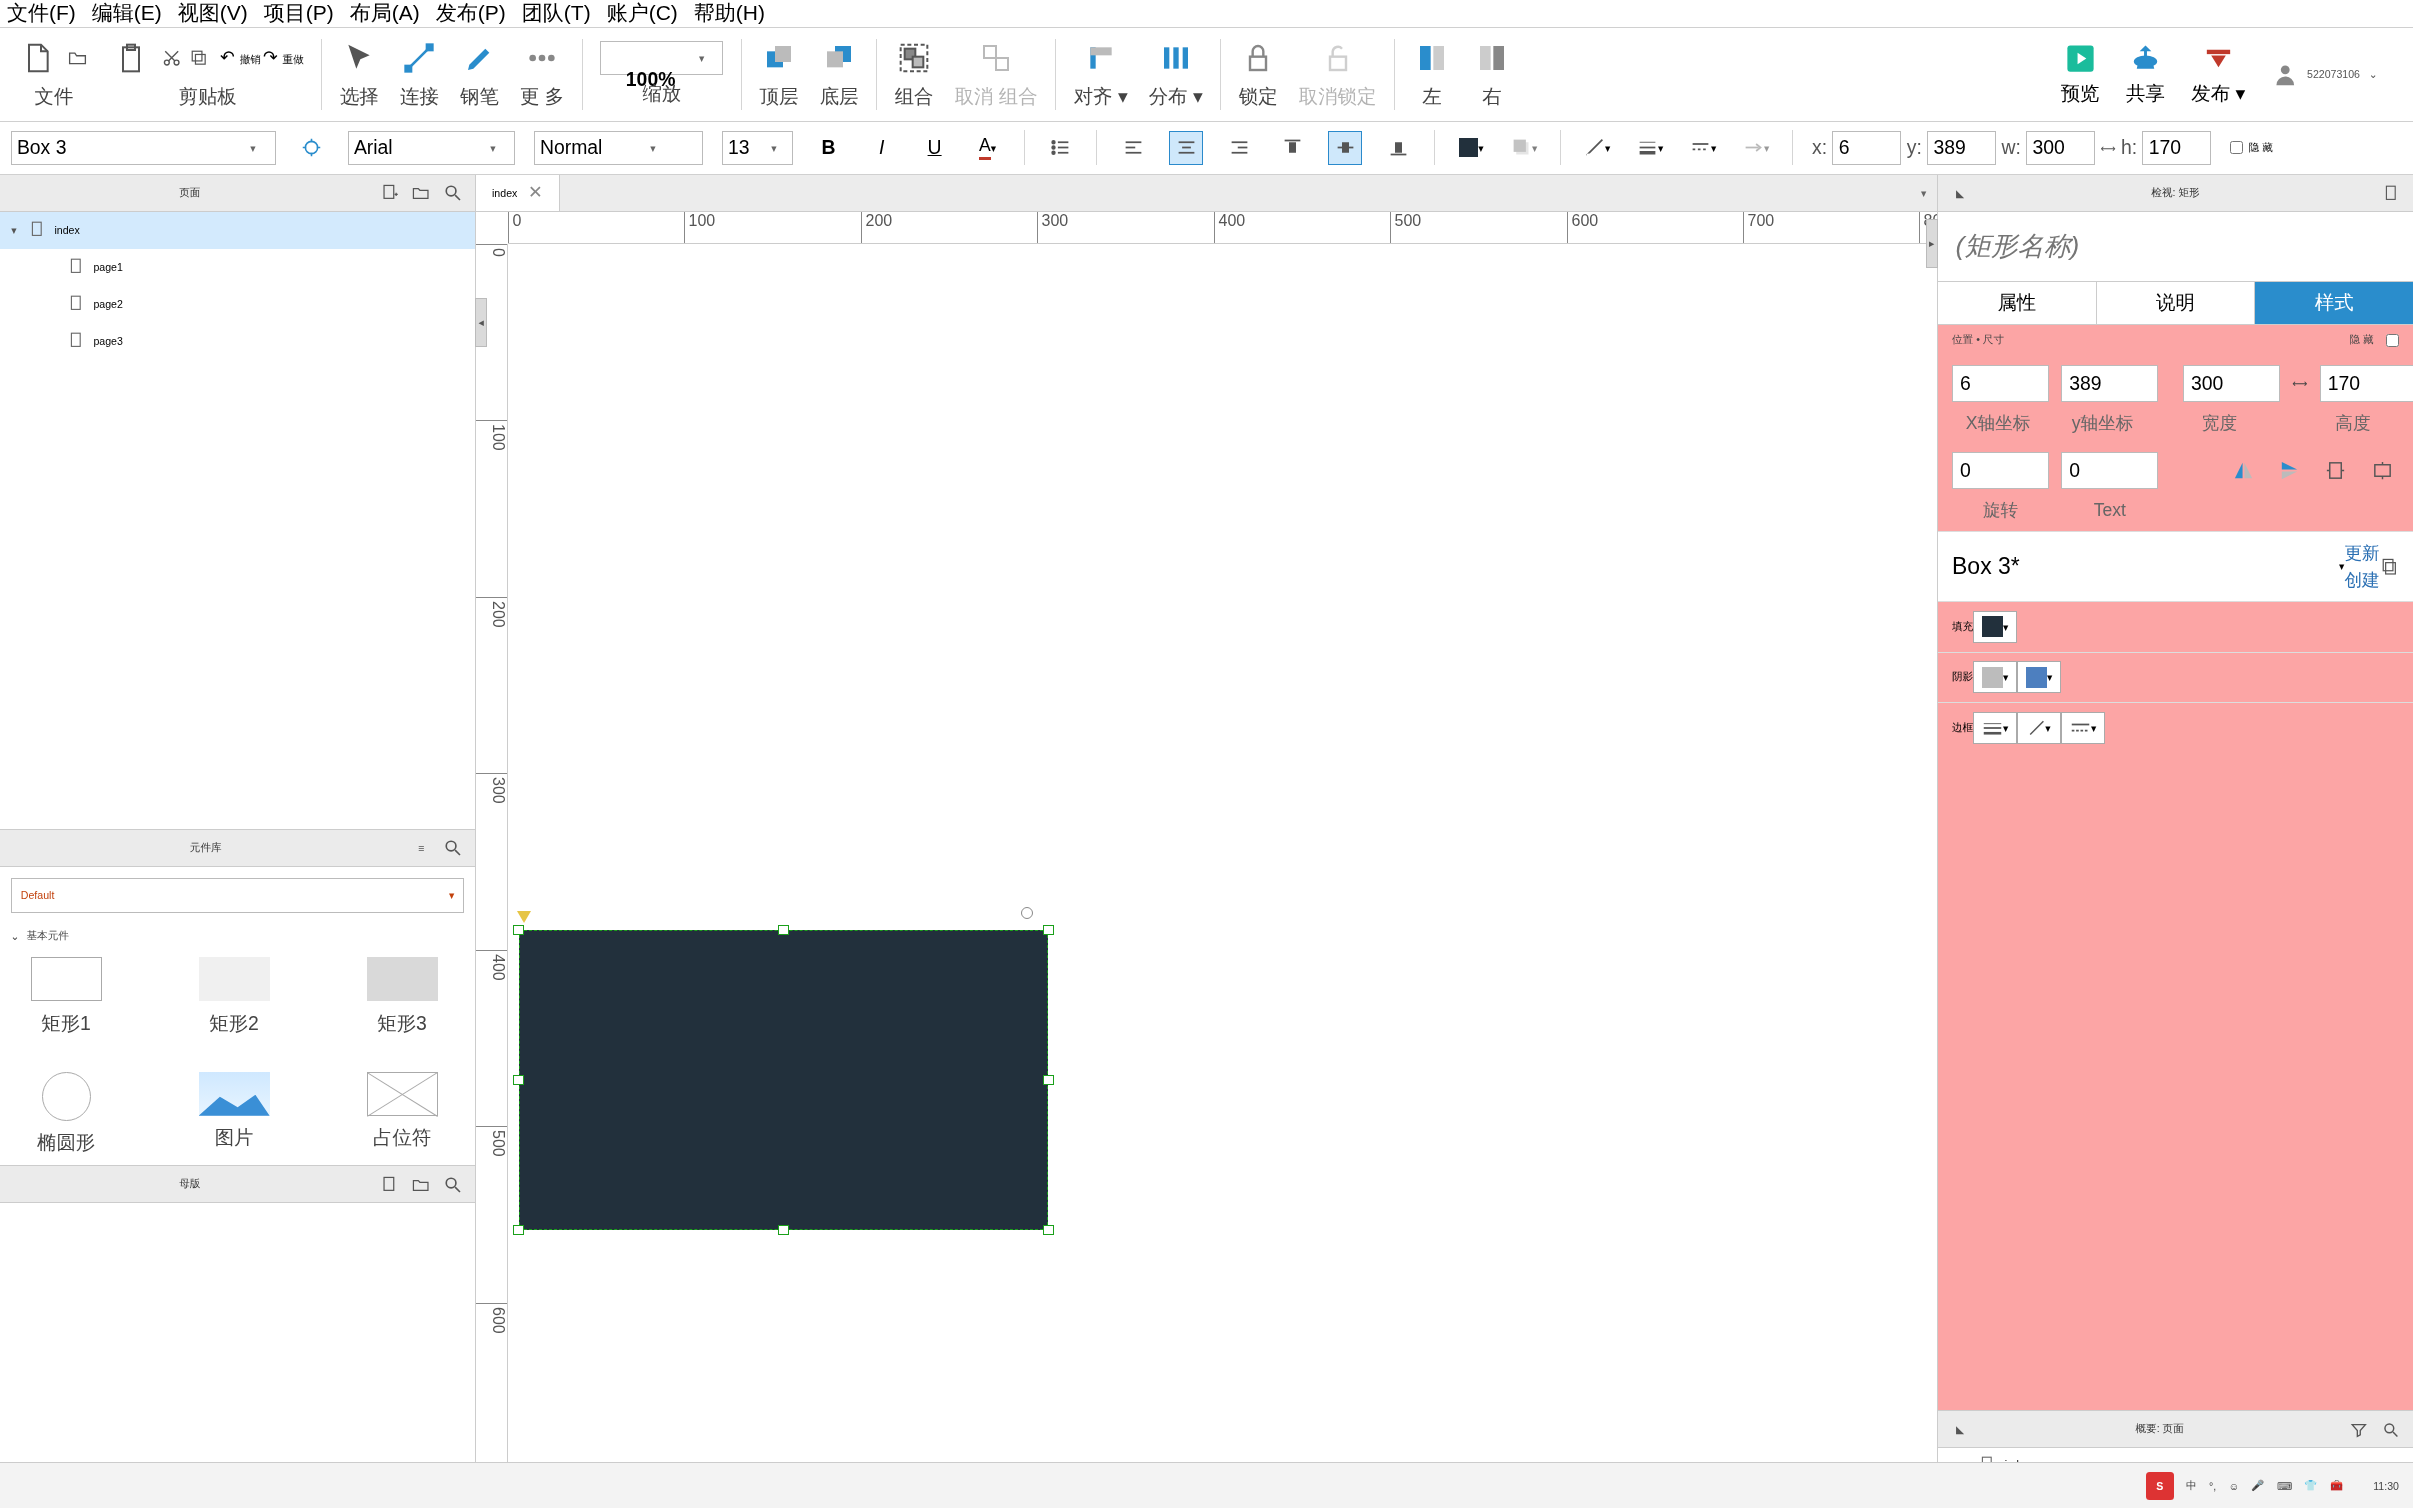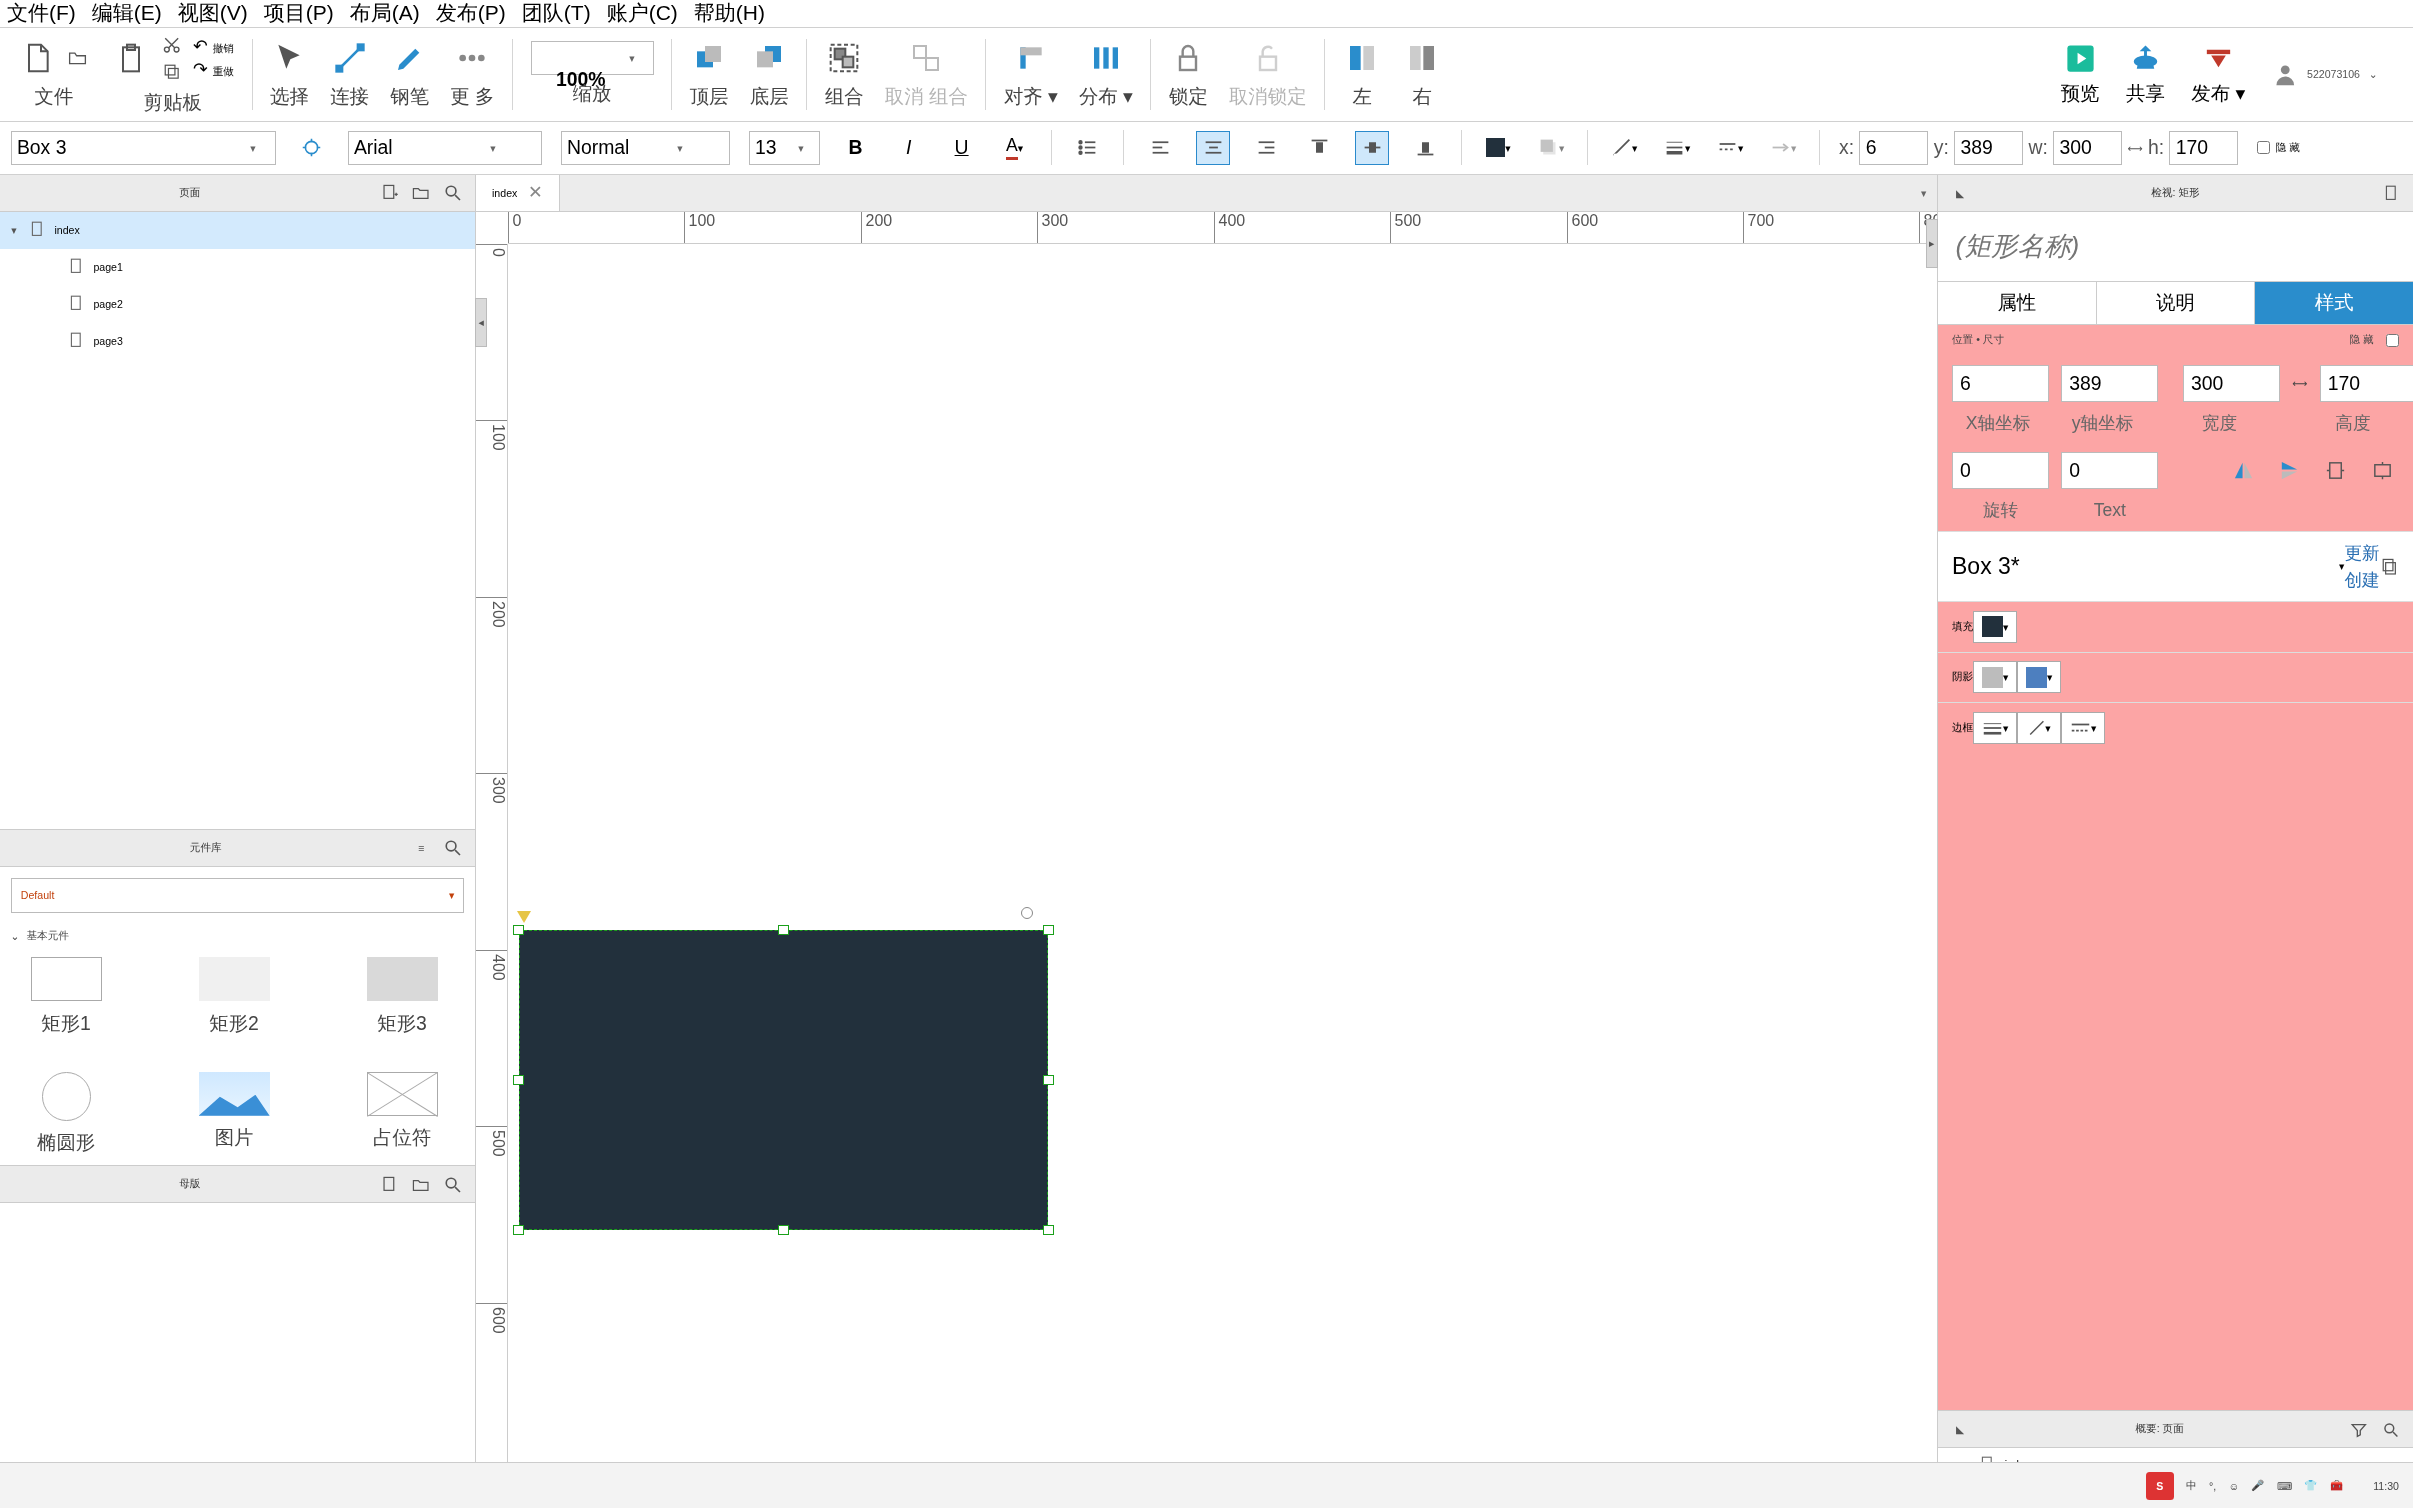--- a/index.html
+++ b/index.html
@@ -11,21 +11,21 @@
 .menubar span{cursor:default;font-size:21px}
 
 
 .maintb{height:95px;border-top:0.9px solid #d0d0d0;border-bottom:0.9px solid #d0d0d0;display:flex;align-items:center;padding:0 8.8px;gap:3.5px}
 .tb-group{display:flex;flex-direction:column;align-items:center;padding:0 8.8px;gap:1.8px;height:79px;justify-content:center}
 .tb-group .icon-row{display:flex;gap:8.8px;align-items:center}
 .tb-group .label{font-size:19.4px;color:#444;margin-top:3.5px}
 .tb-sep{width:0.9px;height:71px;background:#d5d5d5;margin:0 5.3px}
 .tb-icon{width:39px;height:39px;display:flex;align-items:center;justify-content:center;color:#555}
 .tb-small{width:25px;height:25px;display:flex;align-items:center;justify-content:center}
-.tb-vstack{display:flex;flex-direction:column;gap:2px}
+.tb-vstack{display:flex;flex-direction:row;gap:2px}
 .tb-right{margin-left:auto;display:flex;gap:26.5px;align-items:center;padding-right:26.5px}
 .tb-right-item{display:flex;flex-direction:column;align-items:center;gap:3.5px}
 .tb-right-item .lbl{font-size:19.4px}
 .user-area{display:flex;align-items:center;gap:8.8px;font-size:21px;color:#555}
 
 
 .fmtbar{height:53px;border-bottom:0.9px solid #d0d0d0;display:flex;align-items:center;padding:0 10.6px;gap:19px;background:#fff}
 .combo{display:flex;align-items:center;border:0.9px solid #bbb;background:#fff;height:34px;padding:0 5.3px}
 .combo input{border:none;outline:none;font-size:19.4px;height:100%;background:transparent}
 .combo .caret{width:14px;height:100%;display:flex;align-items:center;justify-content:center;color:#666}
@@ -374,21 +374,21 @@
   <div class="combo" style="width:265px">
         <input style="width: 229px;" value="Box 3">
         <span class="caret">▾</span>
       </div>
   <span class="fmt-btn">
         <svg width="21" height="21" viewBox="0 0 24 24" fill="none" stroke="#2a8dcc" stroke-width="1.8">
           <circle cx="12" cy="12" r="7"></circle>
           <path d="M12 2v4M12 18v4M2 12h4M18 12h4"></path>
         </svg>
       </span>
-  <div class="combo" style="width:194px">
+  <div class="combo" style="width:167px">
         <input style="width: 132px;" value="Arial">
         <span class="caret">▾</span>
       </div>
   <div class="combo" style="width:169px">
         <input style="width: 106px;" value="Normal">
         <span class="caret">▾</span>
       </div>
   <div class="combo" style="width:71px">
         <input style="width: 39px;" value="13">
         <span class="caret">▾</span>

